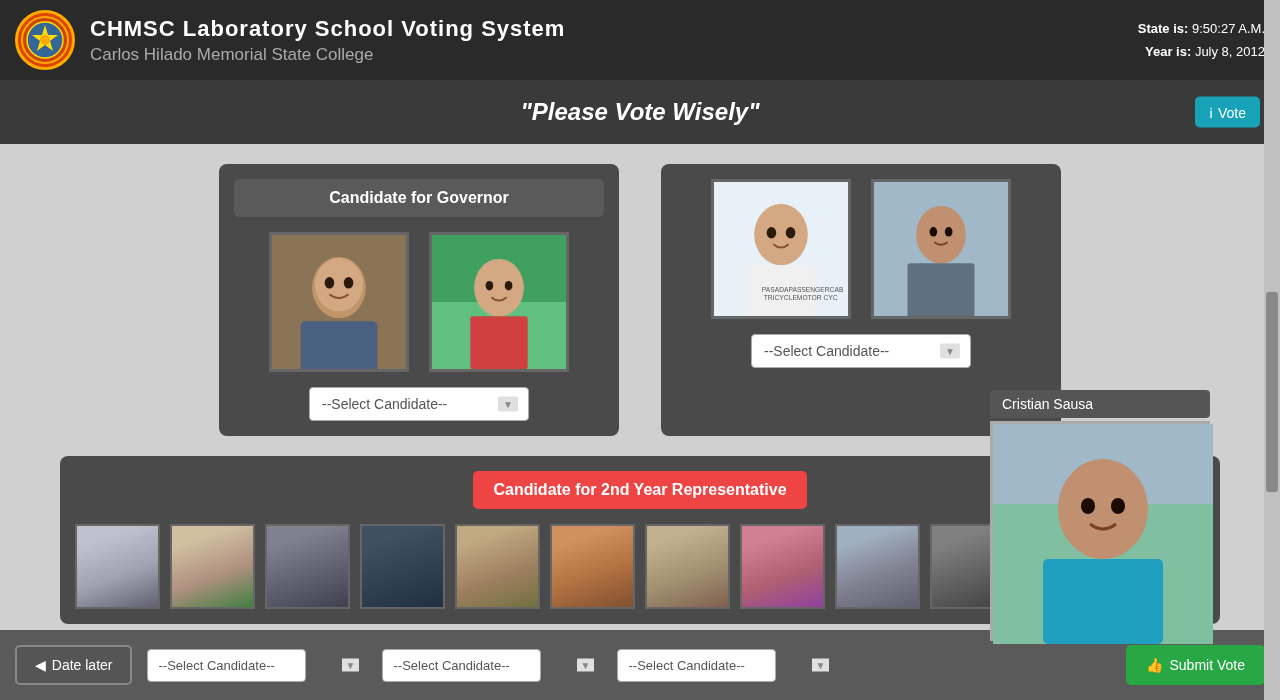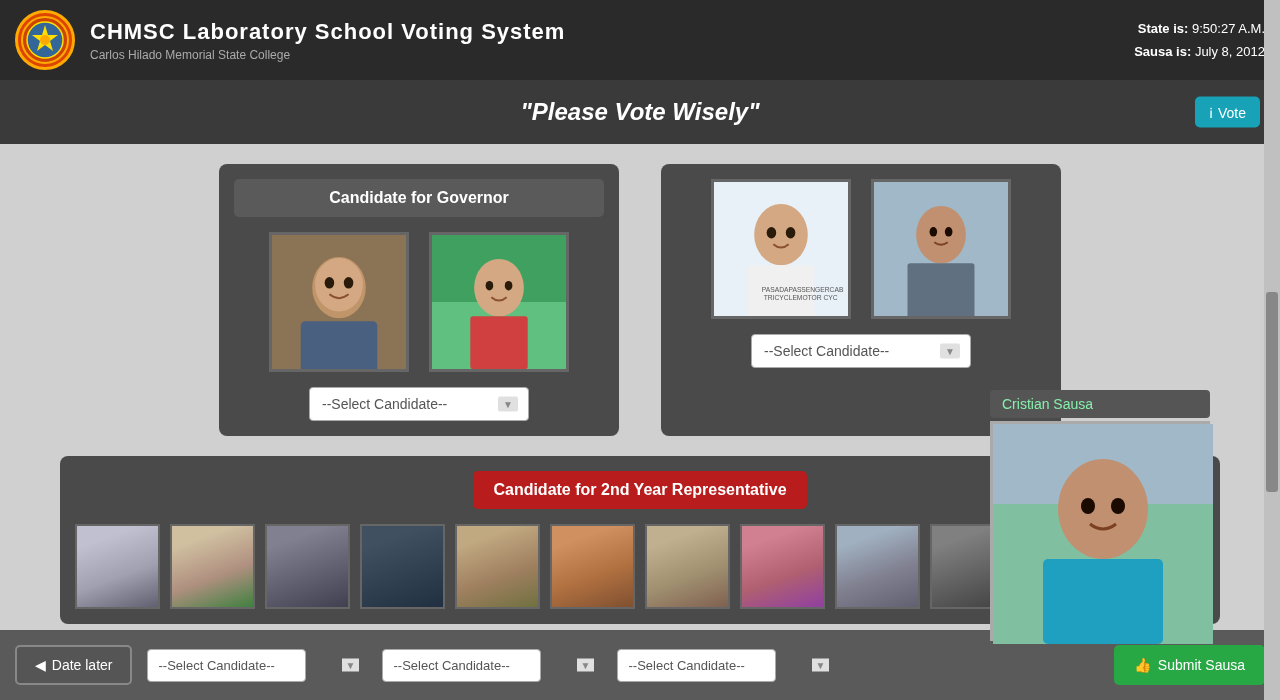--- a/index.html
+++ b/index.html
@@ -42,21 +42,21 @@
       flex: 1;
     }
     .header-title {
       color: white;
       font-size: 22px;
       font-weight: bold;
       letter-spacing: 1px;
     }
     .header-subtitle {
       color: #aaa;
-      font-size: 12px;
+      font-size: 17px;
       margin-top: 3px;
     }
     .header-time {
       color: white;
       text-align: right;
       font-size: 13px;
       line-height: 1.8;
     }
     .header-time span.bold {
       font-weight: bold;
@@ -196,21 +196,21 @@
 
     
     .rep-section {
       background: #4a4a4a;
       margin: 10px 60px;
       border-radius: 8px;
       padding: 15px;
     }
 
     .rep-title-bar {
-      background: #b91c1c;
+      background: #ef4444;
       border-radius: 5px;
       padding: 10px 20px;
       color: white;
       font-size: 16px;
       font-weight: bold;
       text-align: center;
       margin-bottom: 15px;
       width: fit-content;
       margin-left: auto;
       margin-right: auto;
@@ -236,21 +236,21 @@
     
     .tooltip-popup {
       position: absolute;
       right: 70px;
       top: 390px;
       z-index: 100;
     }
 
     .tooltip-label {
       background: #555;
-      color: #86efac;
+      color: #ffffff;
       padding: 6px 12px;
       border-radius: 4px;
       font-size: 14px;
       white-space: nowrap;
       margin-bottom: 3px;
     }
 
     .tooltip-photo-large {
       width: 220px;
       height: 220px;
@@ -383,21 +383,21 @@
   <div class="header-text">
     <div class="header-title">CHMSC Laboratory School Voting System</div>
     <div class="header-subtitle">Carlos Hilado Memorial State College</div>
   </div>
   <div class="header-time">
     <div>
       <span class="bold">State is:</span>
       <span>9:50:27 A.M.</span>
     </div>
     <div>
-      <span class="bold">Sausa is:</span>
+      <span class="bold">Year is:</span>
       <span>July 8, 2012</span>
     </div>
   </div>
 </div>
 
 <div class="vote-banner">
   <span>"Please Vote Wisely"</span>
   <button class="help-btn-inner">
     <span>ℹ</span>
     <span>Vote</span>
@@ -533,19 +533,19 @@
   </div>
 
   <div class="bottom-select-wrapper">
     <select class="bottom-select">
       <option>--Select Candidate--</option>
     </select>
   </div>
 
   <button class="submit-btn">
     <span>👍</span>
-    <span>Submit Sausa</span>
+    <span>Submit Vote</span>
   </button>
 </div>
 
 <div class="scrollbar-area">
   <div class="scrollbar-thumb"></div>
 </div>
 
 </body></html>

